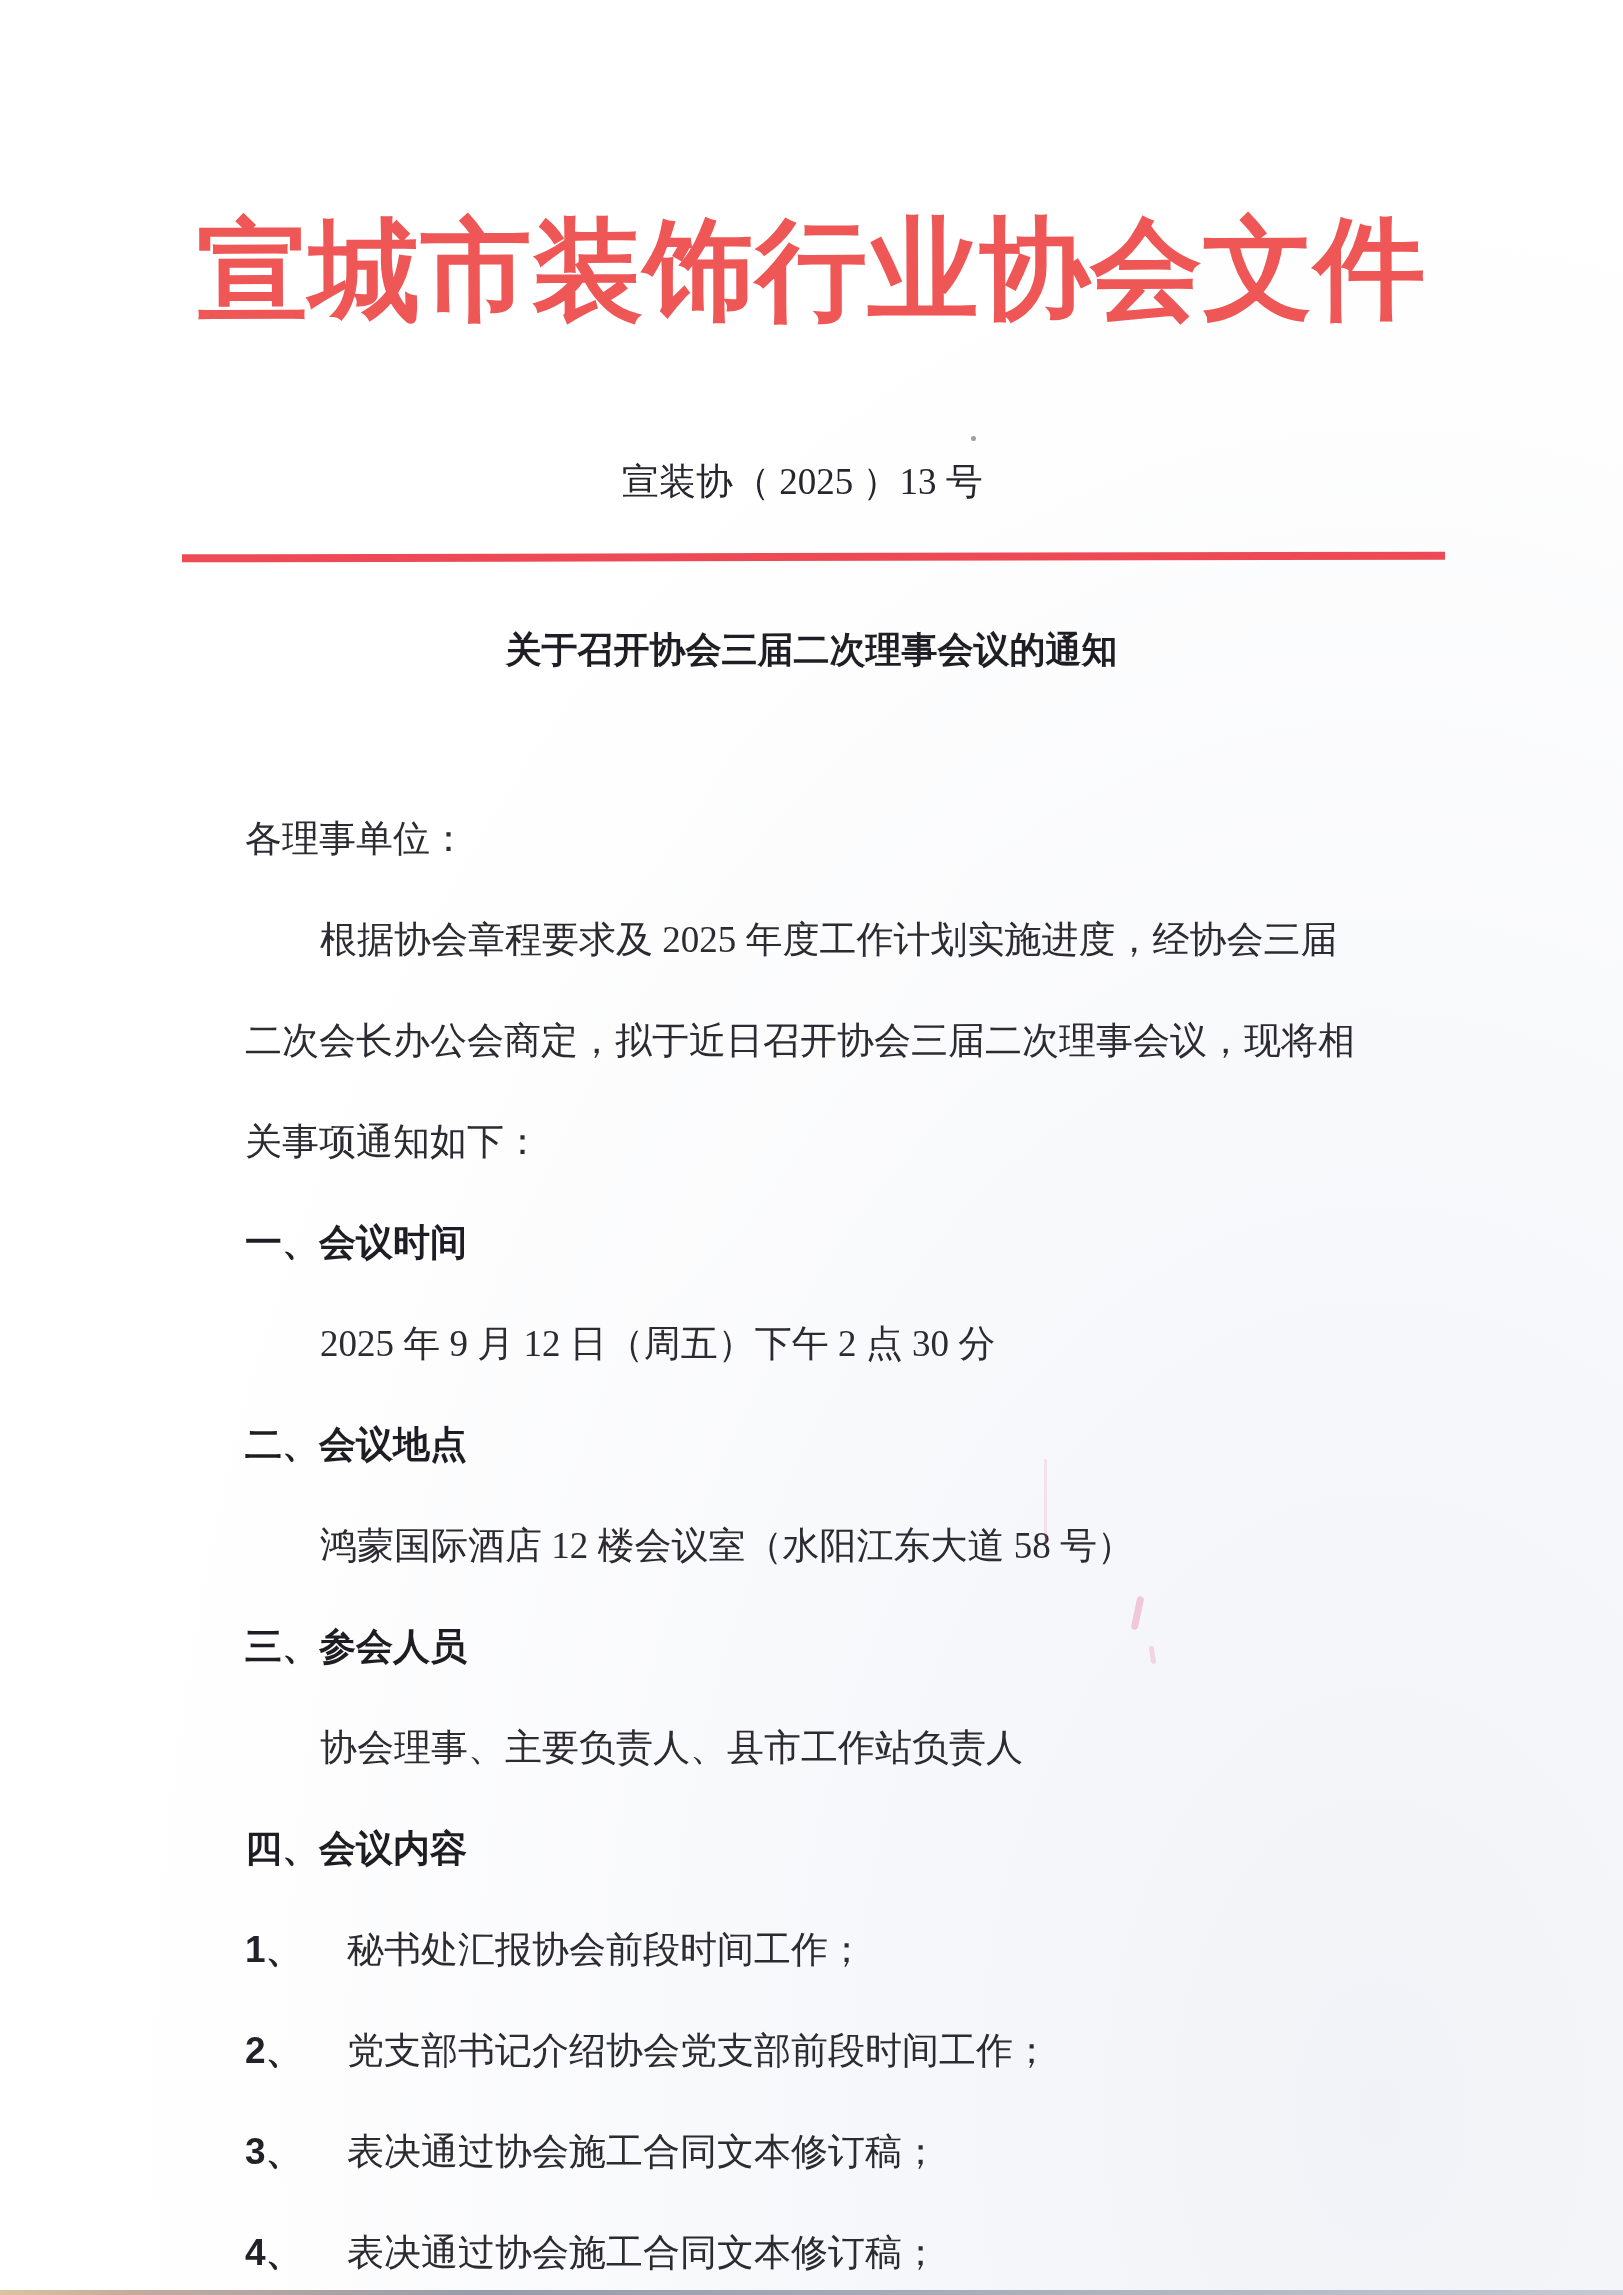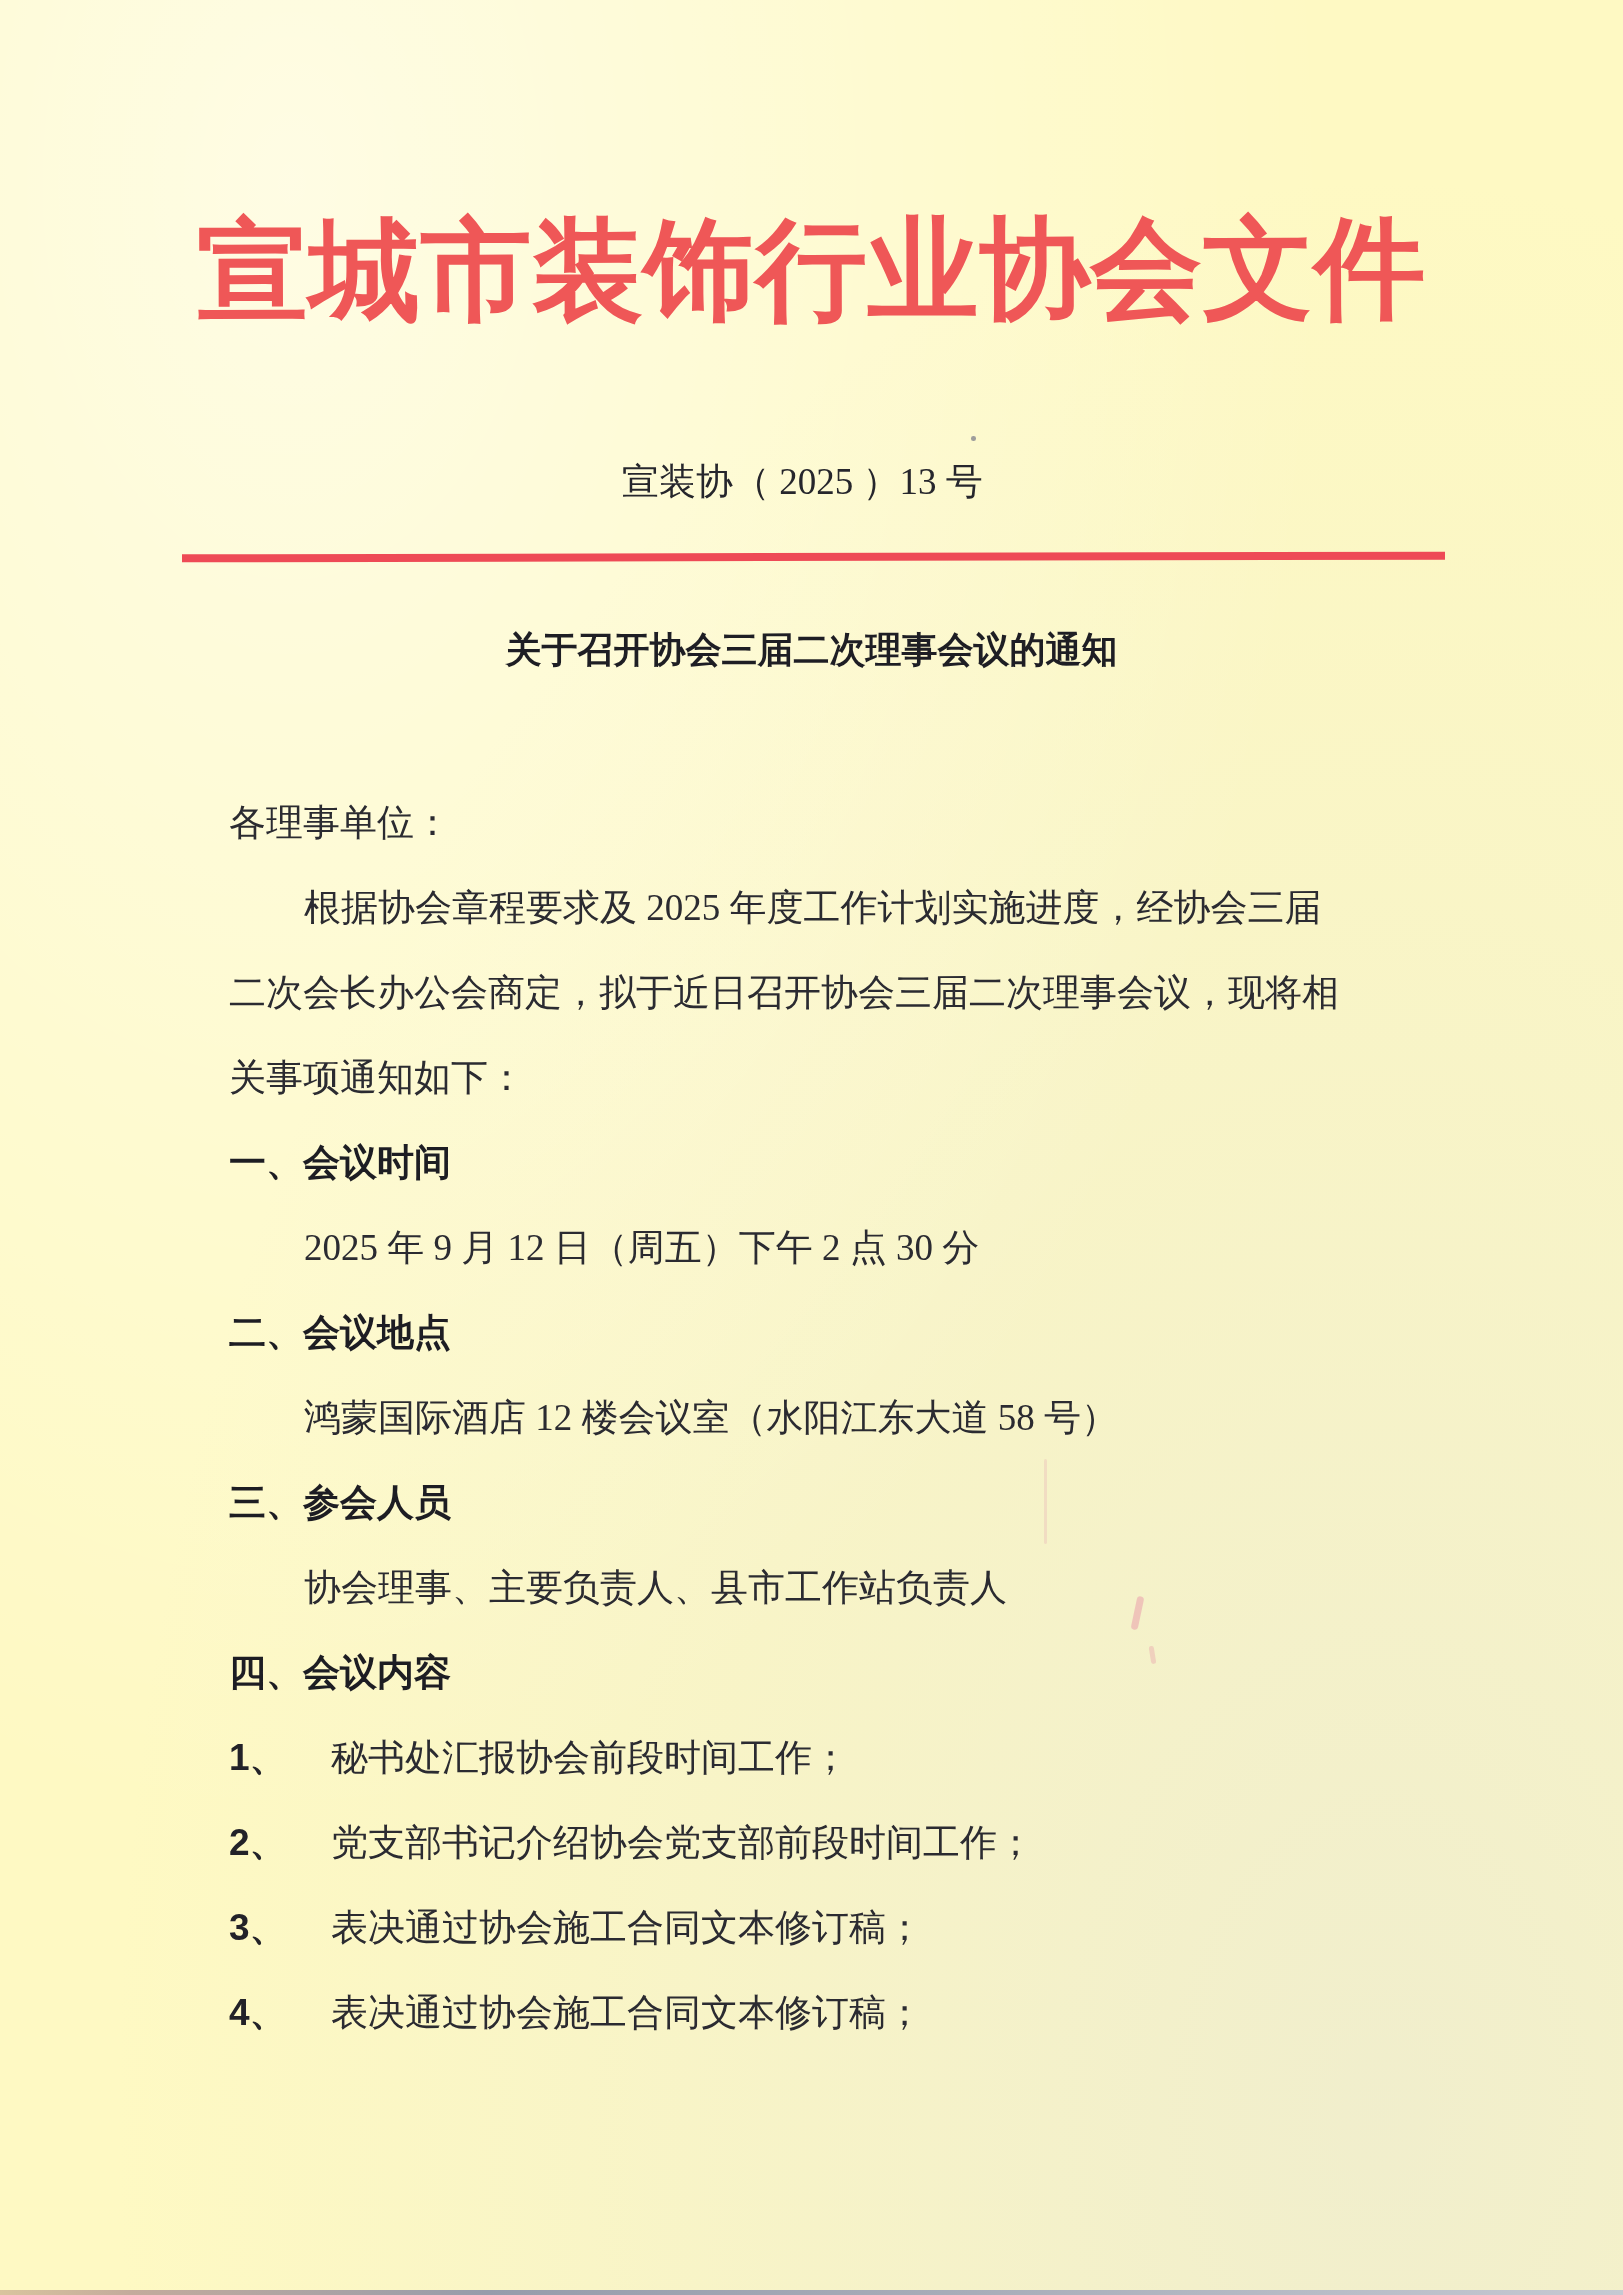--- a/index.html
+++ b/index.html
@@ -5,21 +5,21 @@
   html, body {
     margin: 0;
     padding: 0;
     background: #e8e8ee;
   }
   .page {
     position: relative;
     width: 1623px;
     height: 2295px;
     margin: 0 auto;
-    background: #fef9c3;
+    background: #ffffff;
     color: #2b2b31;
     font-family: "Liberation Serif", "DejaVu Serif", serif;
     overflow: hidden;
   }
   
   .page::before {
     content: "";
     position: absolute;
     inset: 0;
     background:
@@ -76,21 +76,21 @@
   }
   .body-block {
     position: absolute;
     top: 780px;
     left: 229px;
     width: 1191px;
     font-size: 37px;
     line-height: 85px;
   }
   .line {
-    margin: 0;
+    margin: 16px;
     white-space: nowrap;
   }
   .indent {
     padding-left: 75px;
   }
   .heading {
     font-family: "Liberation Sans", "DejaVu Sans", sans-serif;
     font-weight: bold;
     color: #1d1d23;
   }

